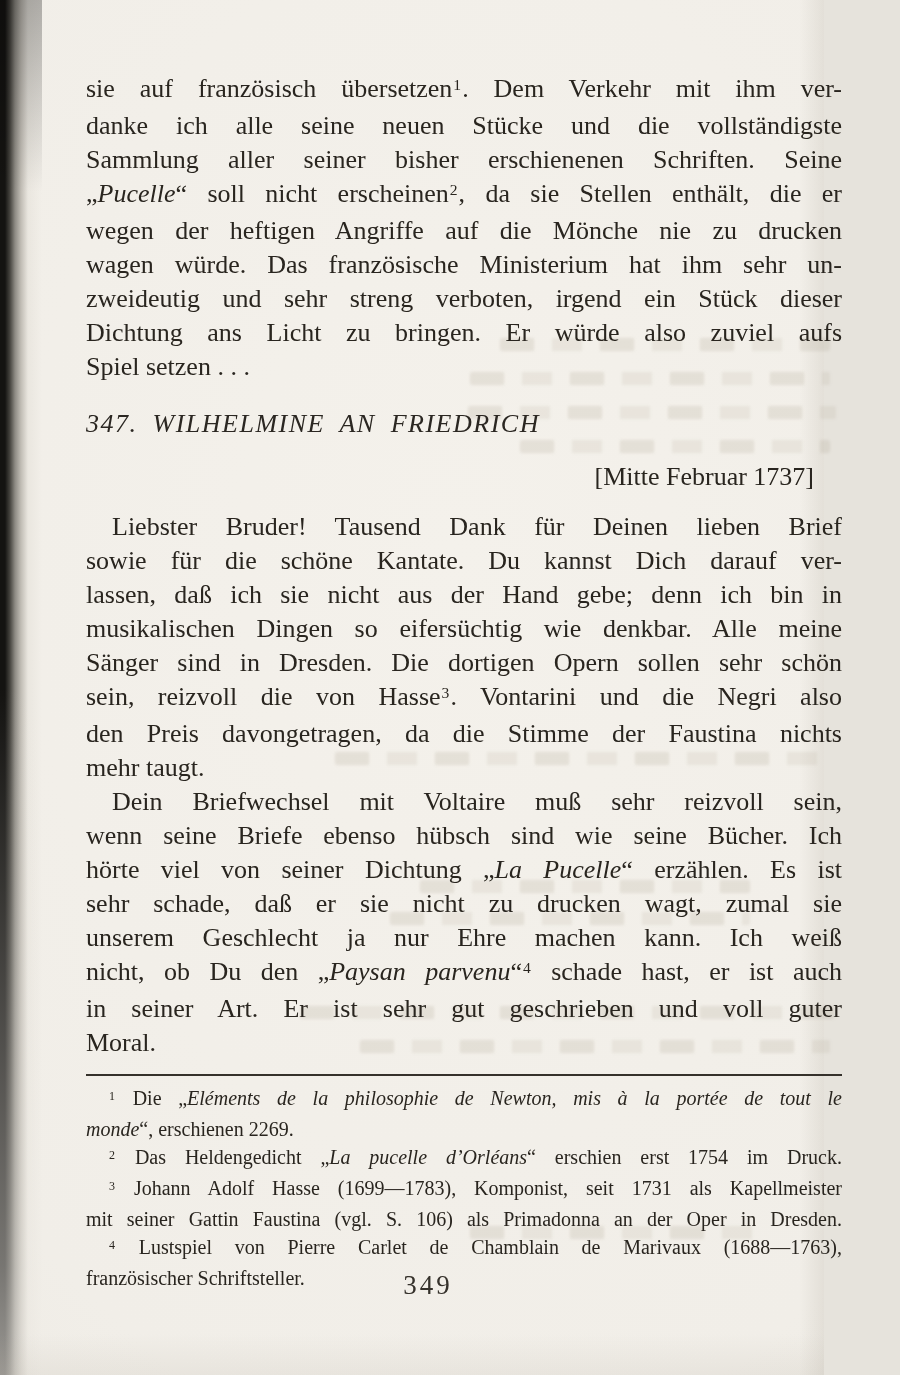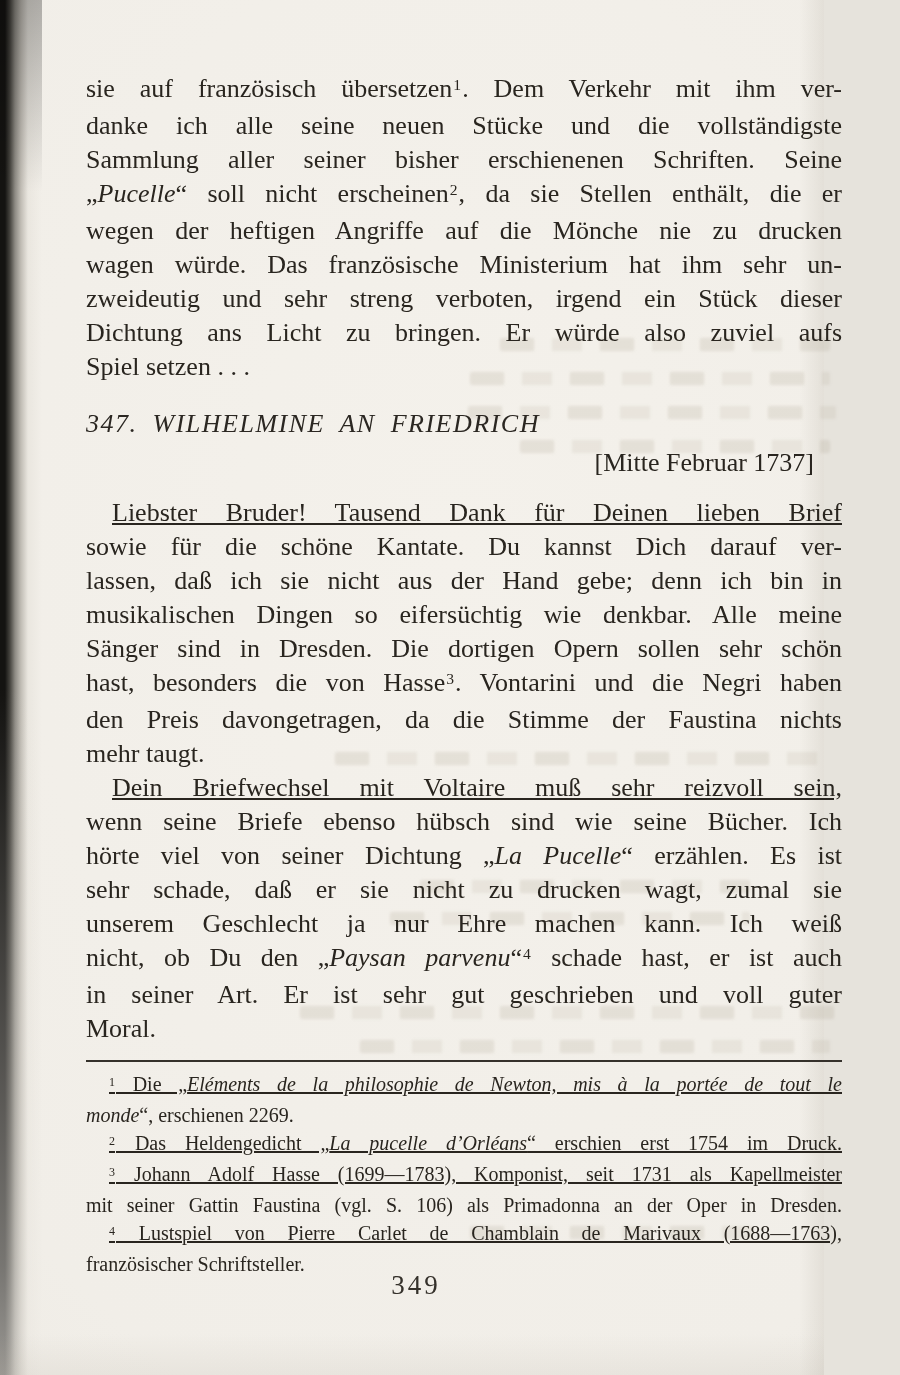--- a/index.html
+++ b/index.html
@@ -30,41 +30,41 @@
     background: linear-gradient(180deg, rgba(0,0,0,0.28) 0%, rgba(0,0,0,0) 14%,
       rgba(0,0,0,0) 50%, rgba(240,237,231,0.45) 92%, rgba(240,237,231,0.6) 100%);
   }
   .text-block { position:absolute; left:86px; top:72px; width:756px; z-index:2; }
   .line {
     font-size:26px; line-height:34px;
     text-align:justify; text-align-last:justify;
     white-space:normal;
   }
   .line.last { text-align-last:left; }
-  .line.indent { text-indent:26px;text-decoration:underline; }
+  .line.indent { text-indent:26px; }
   .it { font-style:italic; }
   .sup { font-size:0.6em; position:relative; top:-0.45em; padding:0 1px; letter-spacing:0; }
   .heading {
     margin-top:22px; font-style:italic; font-size:26px; line-height:36px;
     letter-spacing:1.5px; word-spacing:7px; color:#2b2722;
   }
   .date-line {
-    margin-top:4px; font-size:26px; line-height:34px;
+    margin-top:18px; font-size:26px; line-height:34px;
     text-align:right; padding-right:28px;
   }
   .para-2 { margin-top:16px; }
   .fn-rule {
     margin:14px 0 0 0; border:none; border-top:2px solid #35312b;
     width:100%; height:0;
   }
   .footnotes { margin-top:8px; }
   .footnotes .line { font-size:20px; line-height:28px; }
   .footnotes .line.indent { text-indent:22px; }
   .page-number {
-    position:absolute; top:1270px; left:4px; width:100%; z-index:2;
+    position:absolute; top:1270px; left:16px; width:100%; z-index:2;
     text-align:center; font-size:27px; letter-spacing:3px; color:#35312b;
   }
   .ghost {
     position:absolute; height:13px; z-index:1; opacity:0.55;
     filter: blur(1.5px); border-radius:2px; pointer-events:none;
     background-image: repeating-linear-gradient(90deg,
       rgba(152,140,118,0.30) 0px,  rgba(152,140,118,0.30) 34px,
       rgba(152,140,118,0)    34px, rgba(152,140,118,0)    52px,
       rgba(152,140,118,0.22) 52px, rgba(152,140,118,0.22) 82px,
       rgba(152,140,118,0)    82px, rgba(152,140,118,0)    100px);
@@ -105,21 +105,21 @@
     <div class="heading">347. WILHELMINE AN FRIEDRICH</div>
 
     <div class="date-line">[Mitte Februar 1737]</div>
 
     <div class="para para-2">
         <div class="line indent"><span>Liebster Bruder! Tausend Dank für Deinen lieben Brief</span></div>
         <div class="line"><span>sowie für die schöne Kantate. Du kannst Dich darauf ver-</span></div>
         <div class="line"><span>lassen, daß ich sie nicht aus der Hand gebe; denn ich bin in</span></div>
         <div class="line"><span>musikalischen Dingen so eifersüchtig wie denkbar. Alle meine</span></div>
         <div class="line"><span>Sänger sind in Dresden. Die dortigen Opern sollen sehr schön</span></div>
-        <div class="line"><span>hast, besonders die von Hasse</span><span class="sup">3</span><span>. Vontarini und die Negri haben</span></div>
+        <div class="line"><span>sein, reizvoll die von Hasse</span><span class="sup">3</span><span>. Vontarini und die Negri also</span></div>
         <div class="line"><span>den Preis davongetragen, da die Stimme der Faustina nichts</span></div>
         <div class="line last"><span>mehr taugt.</span></div>
       </div>
 
     <div class="para">
         <div class="line indent"><span>Dein Briefwechsel mit Voltaire muß sehr reizvoll sein,</span></div>
         <div class="line"><span>wenn seine Briefe ebenso hübsch sind wie seine Bücher. Ich</span></div>
         <div class="line"><span>hörte viel von seiner Dichtung „</span><span class="it">La Pucelle</span><span>“ erzählen. Es ist</span></div>
         <div class="line"><span>sehr schade, daß er sie nicht zu drucken wagt, zumal sie</span></div>
         <div class="line"><span>unserem Geschlecht ja nur Ehre machen kann. Ich weiß</span></div>

